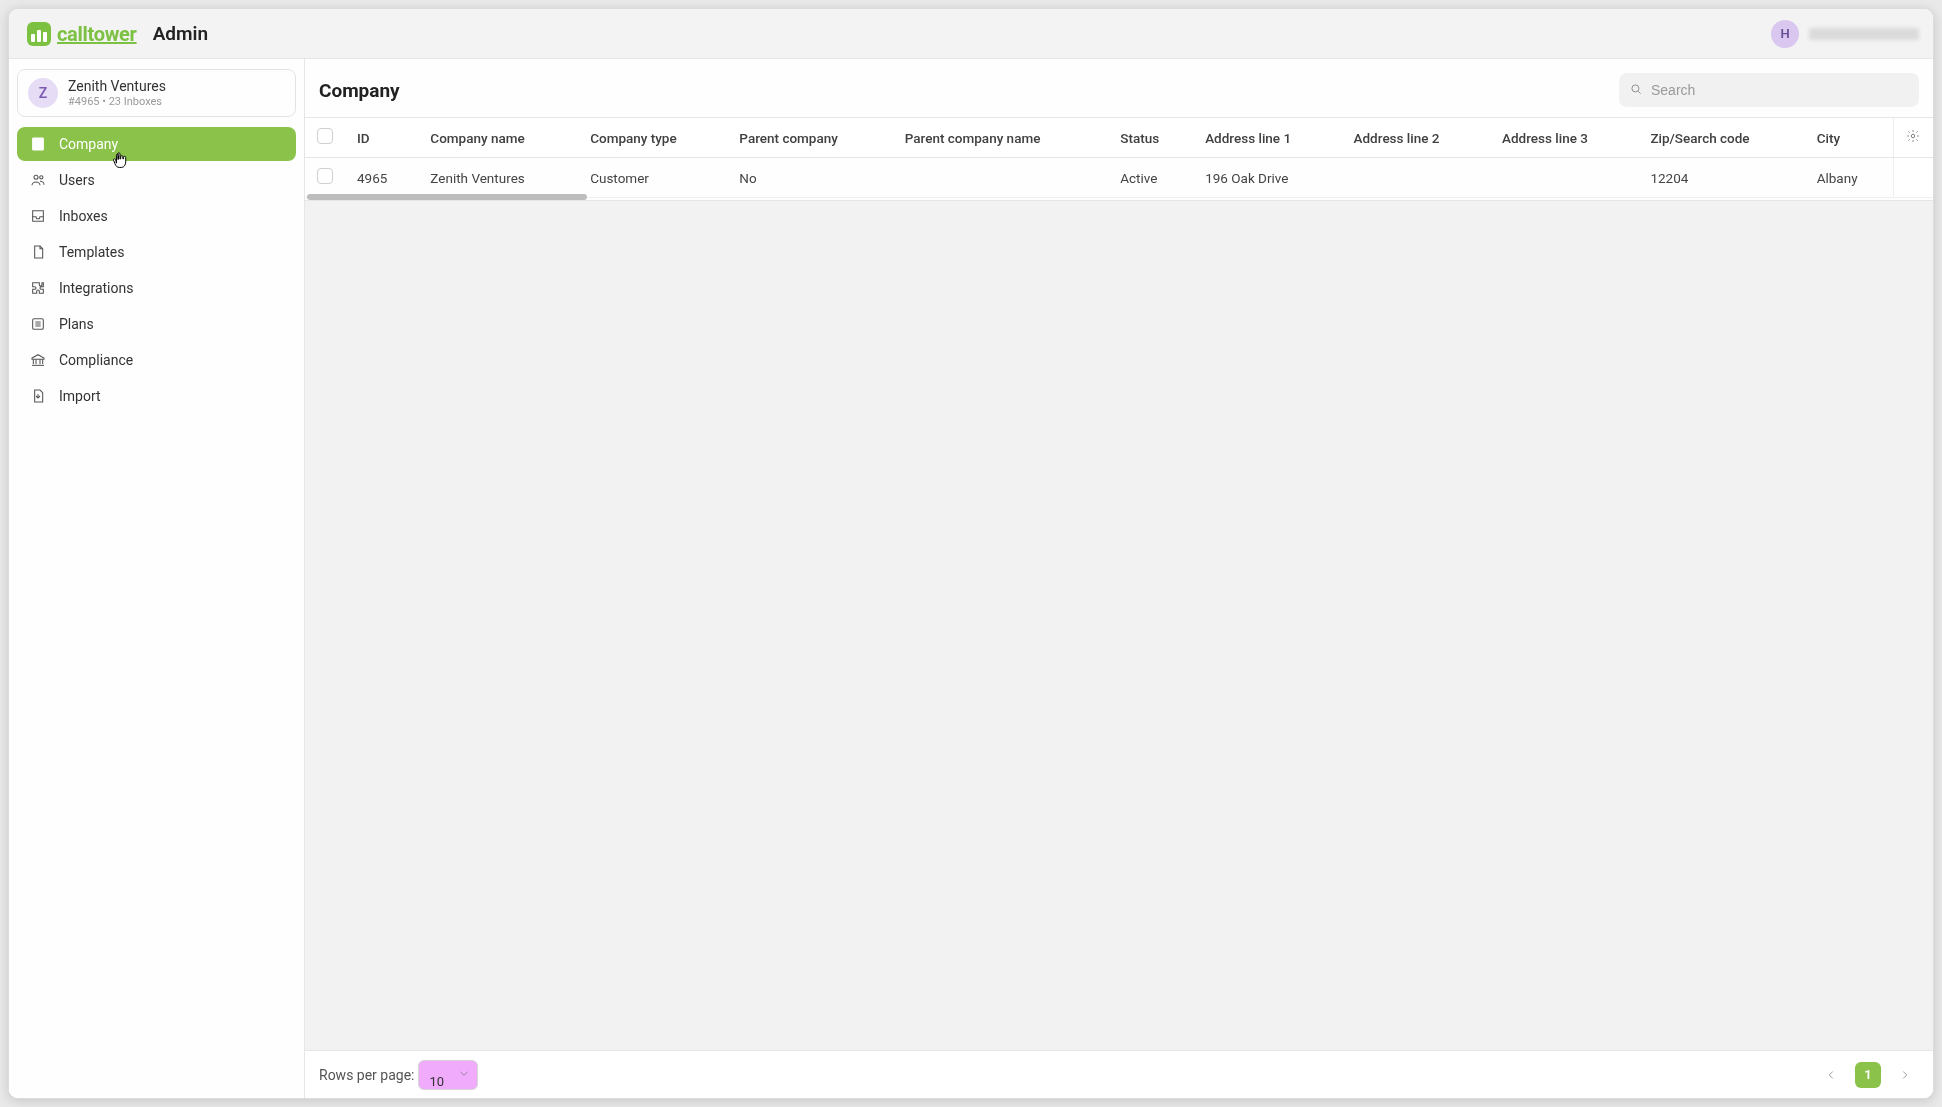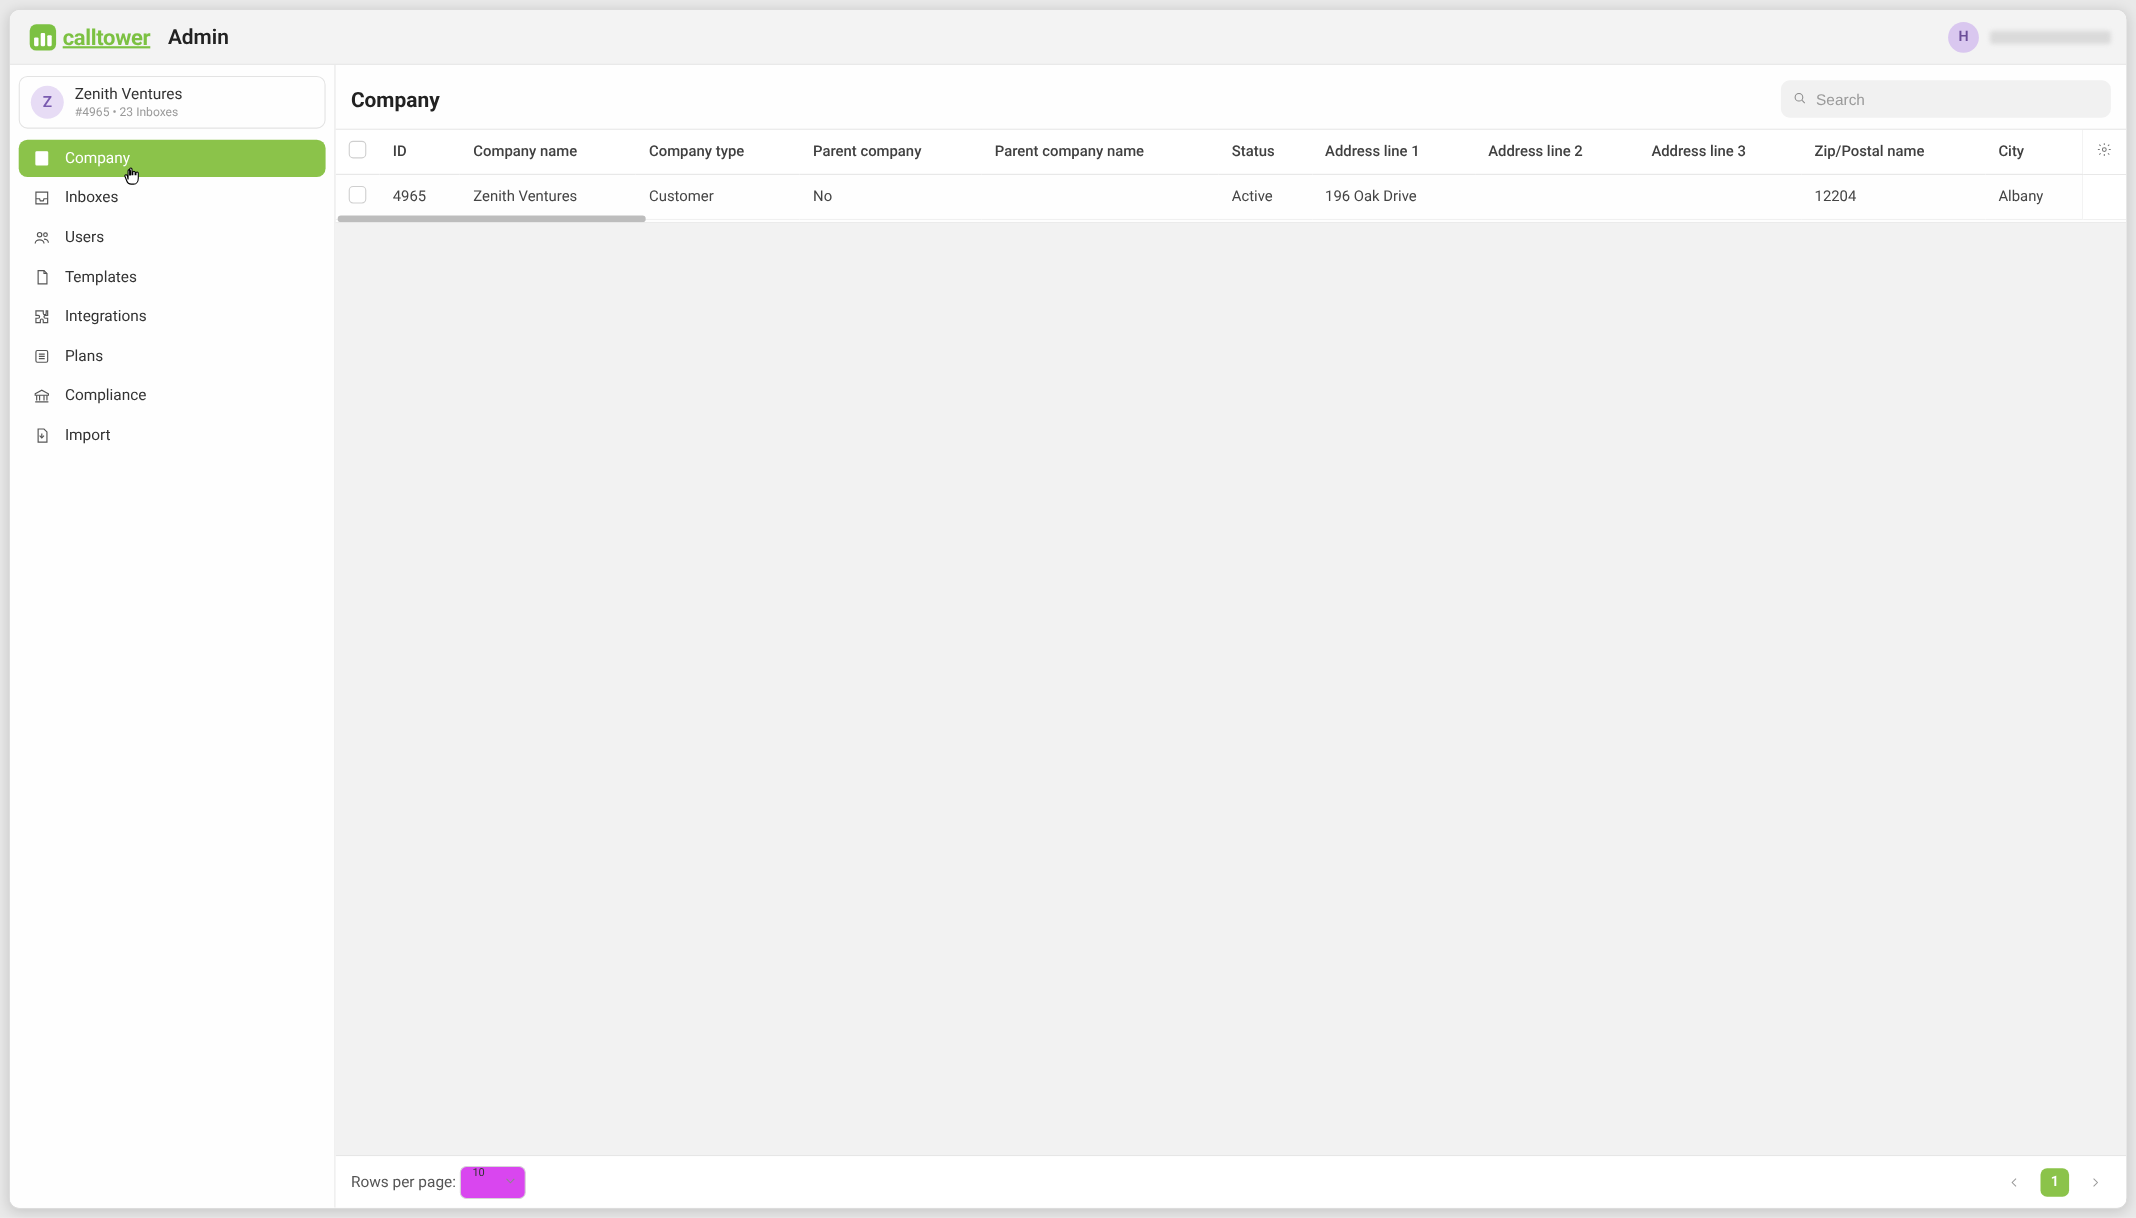--- a/index.html
+++ b/index.html
@@ -241,25 +241,25 @@
     gap:4px;
     background:#fff;
     flex:0 0 auto;
   }
   .footer-label{ font-size:14px; color:#555;}
   .select{
     height:30px;
     border:1px solid #d6d6d6;
     border-radius:6px;
     padding: 0 26px 0 10px;
-    font-size:10px;
+    font-size:13px;
     position:relative;
-    display:flex;align-items:flex-start;
+    display:flex;align-items:flex-end;
     min-width:60px;
-    background:#d946ef;
+    background:#f0abfc;
   }
   .select .chev{
     position:absolute; right:6px; top:50%; transform:translateY(-50%);
     color:#888;
   }
   .footer-spacer{flex:1;}
   .pager{display:flex;align-items:center;gap:10px;}
   .pager .btn{
     width:28px;height:28px;border-radius:6px;
     display:flex;align-items:center;justify-content:center;
@@ -323,37 +323,37 @@
                 <rect x="4" y="3" width="16" height="18" rx="1"></rect>
                 <path d="M8 7h2M8 11h2M8 15h2M14 7h2M14 11h2M14 15h2"></path>
               </svg>
           </span>
           <span>Company</span>
         </div>
 
         <div class="nav-item">
           <span class="icon">
             <svg class="i" viewBox="0 0 24 24">
-                <path d="M4 4h16v16H4z"></path>
-                <path d="M4 13h5l1 3h4l1-3h5"></path>
-              </svg>
-          </span>
-          <span>Inboxes</span>
-        </div>
-
-        <div class="nav-item">
-          <span class="icon">
-            <svg class="i" viewBox="0 0 24 24">
                 <circle cx="9" cy="8" r="3"></circle>
                 <path d="M3 20c0-3 3-5 6-5s6 2 6 5"></path>
                 <circle cx="17" cy="8" r="2.5"></circle>
                 <path d="M15 14c3 0 6 2 6 5"></path>
               </svg>
           </span>
           <span>Users</span>
+        </div>
+
+        <div class="nav-item">
+          <span class="icon">
+            <svg class="i" viewBox="0 0 24 24">
+                <path d="M4 4h16v16H4z"></path>
+                <path d="M4 13h5l1 3h4l1-3h5"></path>
+              </svg>
+          </span>
+          <span>Inboxes</span>
         </div>
 
 
         <div class="nav-item">
           <span class="icon">
             <svg class="i" viewBox="0 0 24 24">
                 <path d="M7 3h8l4 4v14H7z"></path>
                 <path d="M15 3v4h4"></path>
               </svg>
           </span>
@@ -426,21 +426,21 @@
               <th class="chk-col"><span class="chk"></span></th>
               <th>ID</th>
               <th>Company name</th>
               <th>Company type</th>
               <th>Parent company</th>
               <th>Parent company name</th>
               <th>Status</th>
               <th>Address line 1</th>
               <th>Address line 2</th>
               <th>Address line 3</th>
-              <th>Zip/Postal name</th>
+              <th>Zip/Search code</th>
               <th>City</th>
               <th class="gear-col">
                 <svg class="i14" viewBox="0 0 24 24" stroke="#777">
                     <circle cx="12" cy="12" r="3"></circle>
                     <path d="M12 2v3M12 19v3M4.2 4.2l2.1 2.1M17.7 17.7l2.1 2.1M2 12h3M19 12h3M4.2 19.8l2.1-2.1M17.7 6.3l2.1-2.1"></path>
                   </svg>
               </th>
             </tr>
           </thead>
           <tbody>

